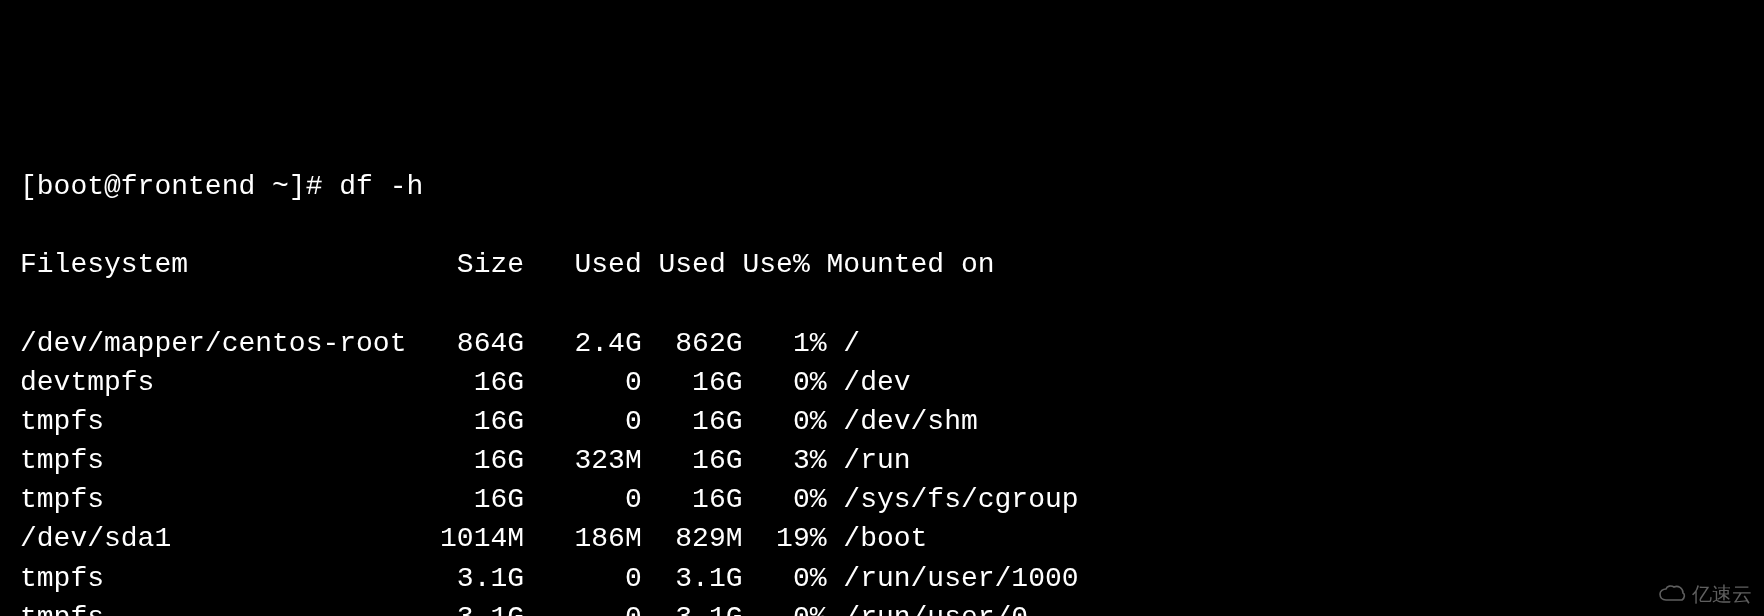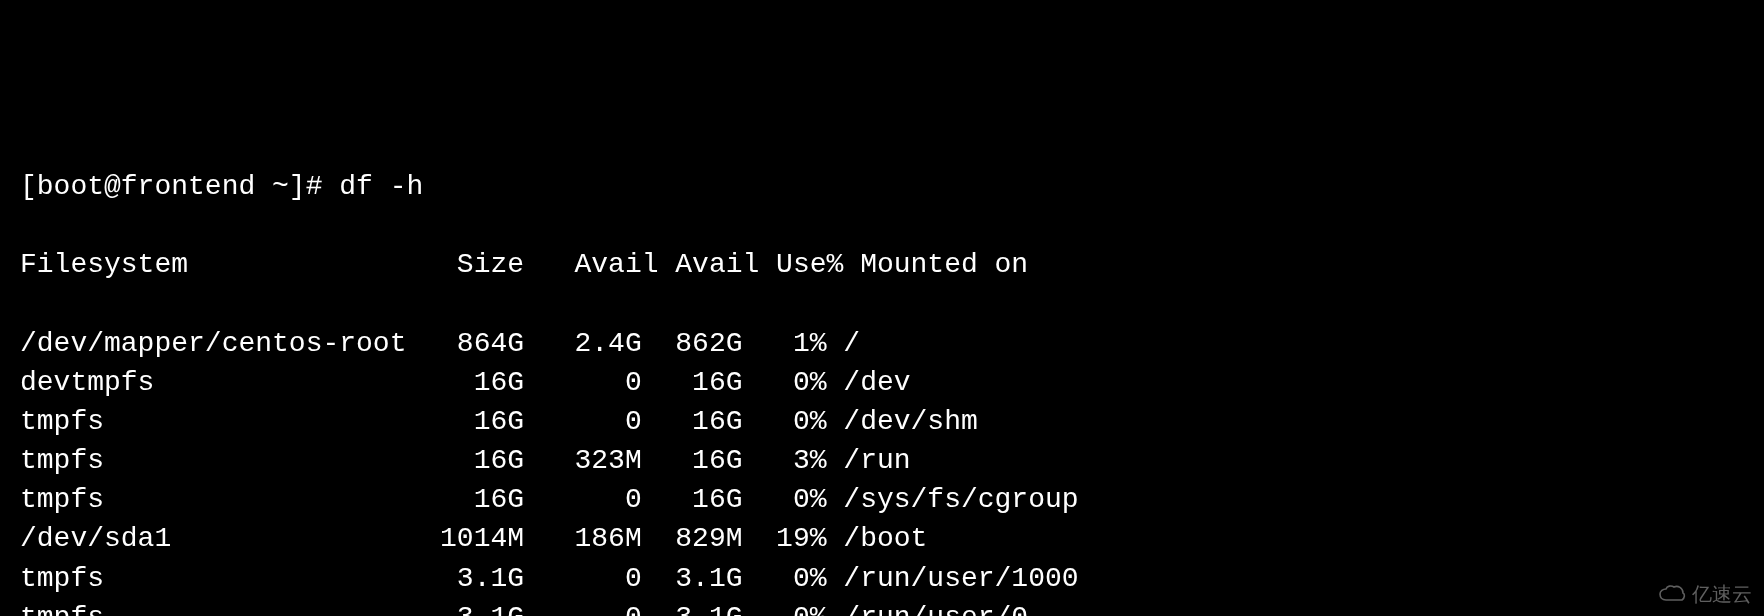--- a/index.html
+++ b/index.html
@@ -38,21 +38,21 @@
     .watermark-icon {
       display: inline-flex;
     }
   </style>
 </head>
 <body>
 
 
 
 <div class="terminal-line"><span>[boot@frontend ~]# </span><span>df -h</span></div>
-<div class="terminal-line">Filesystem                Size   Avail Avail Use% Mounted on</div>
+<div class="terminal-line">Filesystem                Size   Used Used Use% Mounted on</div>
 <div id="rows-container"><div class="terminal-line">/dev/mapper/centos-root   864G   2.4G  862G   1% /</div><div class="terminal-line">devtmpfs                   16G      0   16G   0% /dev</div><div class="terminal-line">tmpfs                      16G      0   16G   0% /dev/shm</div><div class="terminal-line">tmpfs                      16G   323M   16G   3% /run</div><div class="terminal-line">tmpfs                      16G      0   16G   0% /sys/fs/cgroup</div><div class="terminal-line">/dev/sda1                1014M   186M  829M  19% /boot</div><div class="terminal-line">tmpfs                     3.1G      0  3.1G   0% /run/user/1000</div><div class="terminal-line">tmpfs                     3.1G      0  3.1G   0% /run/user/0</div></div>
 
 
 <div class="watermark">
   <span class="watermark-icon">
     <svg width="28" height="20" viewBox="0 0 28 20" fill="none" stroke="#888" stroke-width="1.6">
       <path d="M8 16 C4 16 2 13 2 10 C2 7 5 5 8 5 C9 2 13 1 16 3 C20 1 25 4 25 9 C27 10 27 14 24 16 Z"></path>
     </svg>
   </span>
   <span>亿速云</span>

